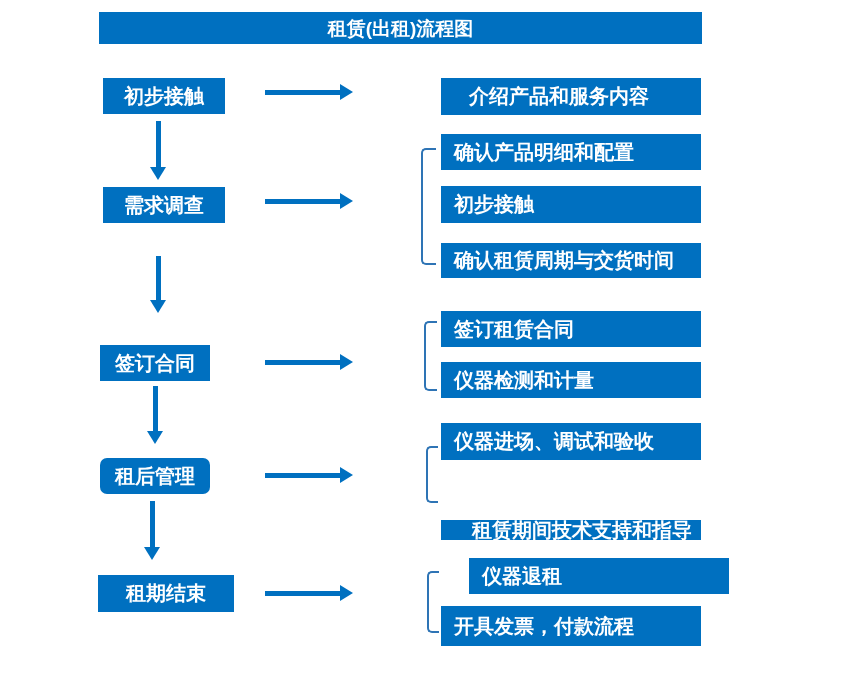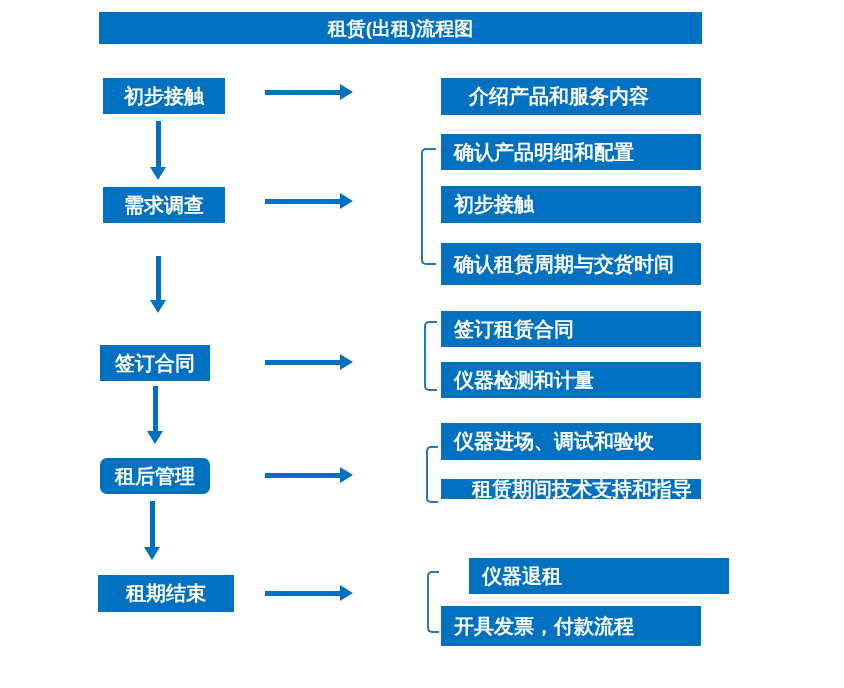--- a/index.html
+++ b/index.html
@@ -24,25 +24,25 @@
   }
   #s0 { left:103px; top:78px;  width:122px; height:36px; }
   #s1 { left:103px; top:187px; width:122px; height:36px; }
   #s2 { left:100px; top:345px; width:110px; height:36px; }
   #s3 { left:100px; top:458px; width:110px; height:36px;border-radius:7px; }
   #s4 { left:98px;  top:575px; width:136px; height:37px; }
 
   #d0 { top:78px;  height:37px;padding-left:28px; }
   #d1 { top:134px; height:36px; }
   #d2 { top:186px; height:37px; }
-  #d3 { top:243px; height:42px; }
+  #d3 { top:243px; height:35px; }
   #d4 { top:311px; height:36px; }
   #d5 { top:362px; height:36px; }
   #d6 { top:423px; height:37px; }
-  #d7 { top:479px; height:20px;padding-left:31px; }
+  #d7 { top:520px; height:20px;padding-left:31px; }
   #d8 { top:558px; height:36px;margin-left:28px; }
   #d9 { top:606px; height:40px; }
 
   .harrow { position:absolute; left:265px; width:88px; height:18px;
             display:flex; align-items:center; }
   .hshaft { height:5px; background:var(--primary,#0070C0); flex:1; }
   .hhead  { width:0; height:0; border-left:13px solid var(--primary,#0070C0);
             border-top:8px solid transparent; border-bottom:8px solid transparent; }
   #hA { top:83px; }  #hB { top:192px; } #hC { top:353px; }
   #hD { top:466px; } #hE { top:584px; }

